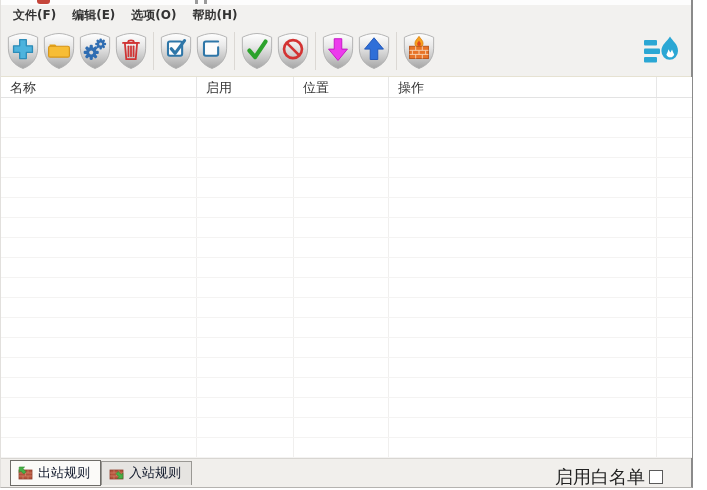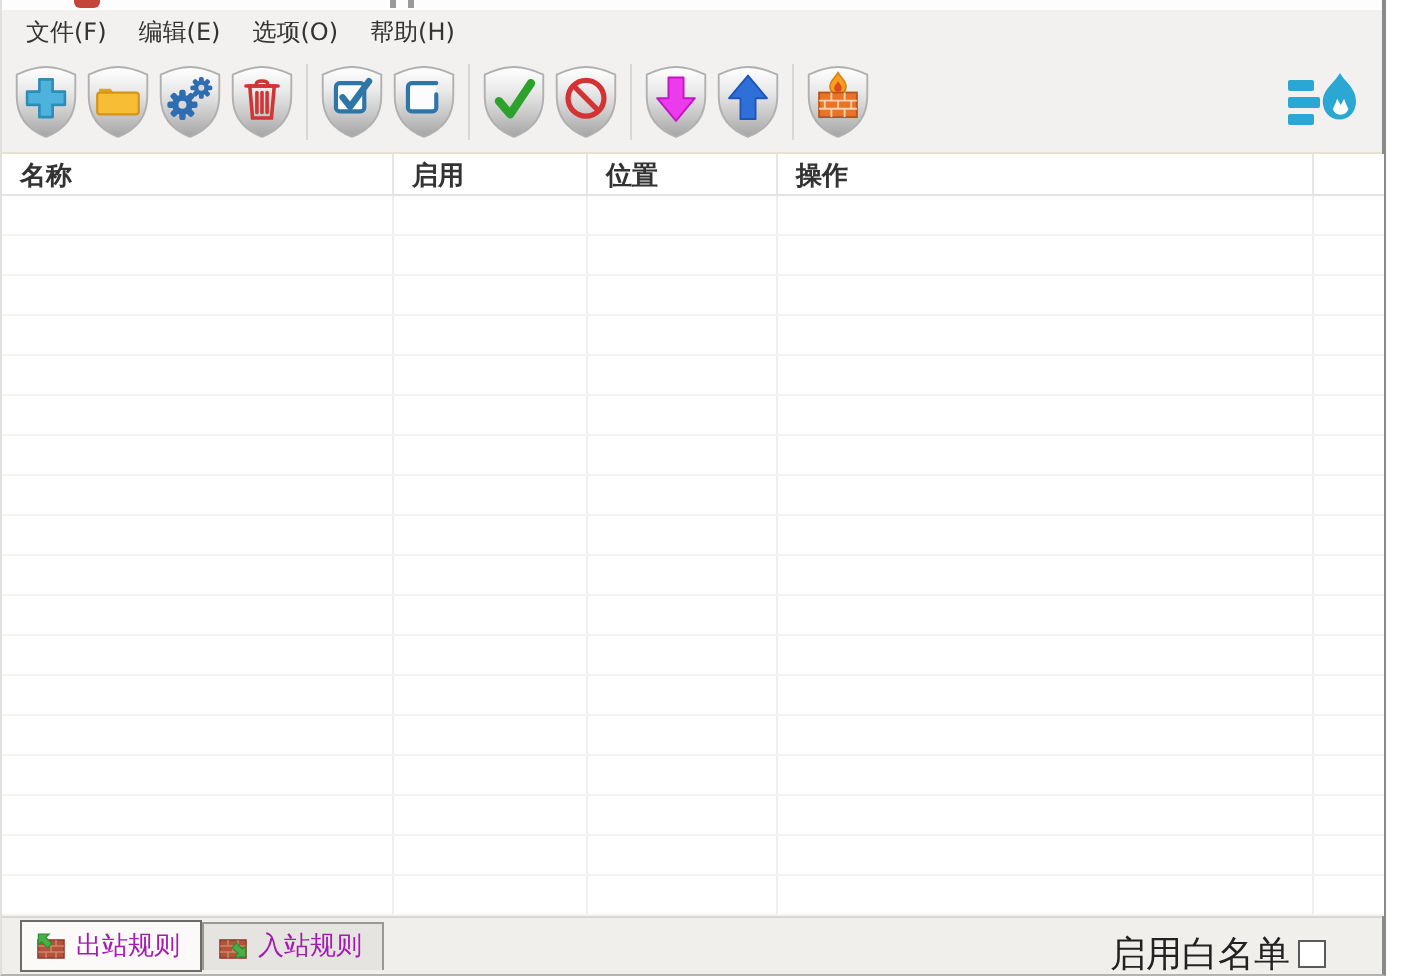--- a/index.html
+++ b/index.html
@@ -10,51 +10,51 @@
     border-bottom:1px solid #b5b3b0; }
 
   
   .title-sliver { position:relative; height:5px; background:#fdfdfd; }
   .title-sliver .appicon-frag { position:absolute; left:36px; top:0; width:13px; height:4px;
     background:#c5453a; border-radius:0 0 3px 3px; }
   .title-sliver .txt-frag1 { position:absolute; left:194px; top:0; width:3px; height:4px; background:#9a9a9a; }
   .title-sliver .txt-frag2 { position:absolute; left:203px; top:0; width:3px; height:4px; background:#9a9a9a; }
 
   
-  .menubar { height:22px; background:#f2f1ef; display:flex; align-items:flex-end;
-    padding-left:4px; font-size:12px; color:#333; }
+  .menubar { height:22px; background:#f2f1ef; display:flex; align-items:flex-start;
+    padding-left:4px; font-size:12px; color:#333;font-weight:bold; }
   .menu-item { padding:2px 8px; cursor:default; }
 
   
   .toolbar { height:50px; background:#f2f1ef; border-bottom:1px solid #e6e2d2;
     display:flex; align-items:center; padding:2px 4px 4px 4px; position:relative; }
   .tbtn { width:36px; height:42px; border:none; background:transparent; padding:0;
     margin:0 0; cursor:pointer; display:flex; align-items:center; justify-content:center; }
   .tbtn svg { width:34px; height:40px; display:block; }
   .tsep { width:1px; height:38px; background:#dbd8d4; margin:0 4px; }
   .toolbar-logo { position:absolute; right:10px; top:8px; width:38px; height:34px; }
   .toolbar-logo svg { width:38px; height:34px; }
 
   
-  .rules-table { width:691px; background:#ffffff;font-weight:bold; }
+  .rules-table { width:691px; background:#ffffff; }
   .thead { display:grid; grid-template-columns:196px 97px 95px 268px 1fr; height:21px;
     border-bottom:1px solid #e3e3e3; font-size:13px; color:#333; }
   .thead .hcell { padding:2px 0 0 9px; border-right:1px solid #e7e7e7; overflow:hidden;
     white-space:nowrap; }
   .thead .hcell:last-child { border-right:none; }
   .tbody { height:360px; overflow:hidden; }
   .trow { display:grid; grid-template-columns:196px 97px 95px 268px 1fr; height:20px;
     border-bottom:1px solid #f4f3f2; }
   .tcell { border-right:1px solid #f0efee; height:100%; }
   .tcell:last-child { border-right:none; }
 
   
   .tabstrip { height:29px; background:#f1efec; border-top:1px solid #d8d6d2;
     display:flex; align-items:flex-start; padding-left:9px; position:relative; }
-  .tab { display:flex; align-items:center; gap:5px; font-size:13px; color:#a21caf;
+  .tab { display:flex; align-items:center; gap:5px; font-size:13px; color:#0f172a;
     padding:3px 10px 4px 7px; margin-top:2px; background:#e6e4e1;
     border:1px solid #9a9894; border-bottom:none; cursor:pointer; height:24px; }
   .tab.selected { background:#fbfaf8; border:1px solid #6e6c68; margin-top:1px; height:26px;
     z-index:2; }
   .tab svg { width:15px; height:14px; }
   .whitelist { position:absolute; right:28px; top:6px; display:flex; align-items:center;
     gap:4px; font-size:18px; color:#222; }
   .wl-box { width:14px; height:14px; background:#ffffff; border:1px solid #5a5a5a;
     cursor:pointer; }
 </style>

